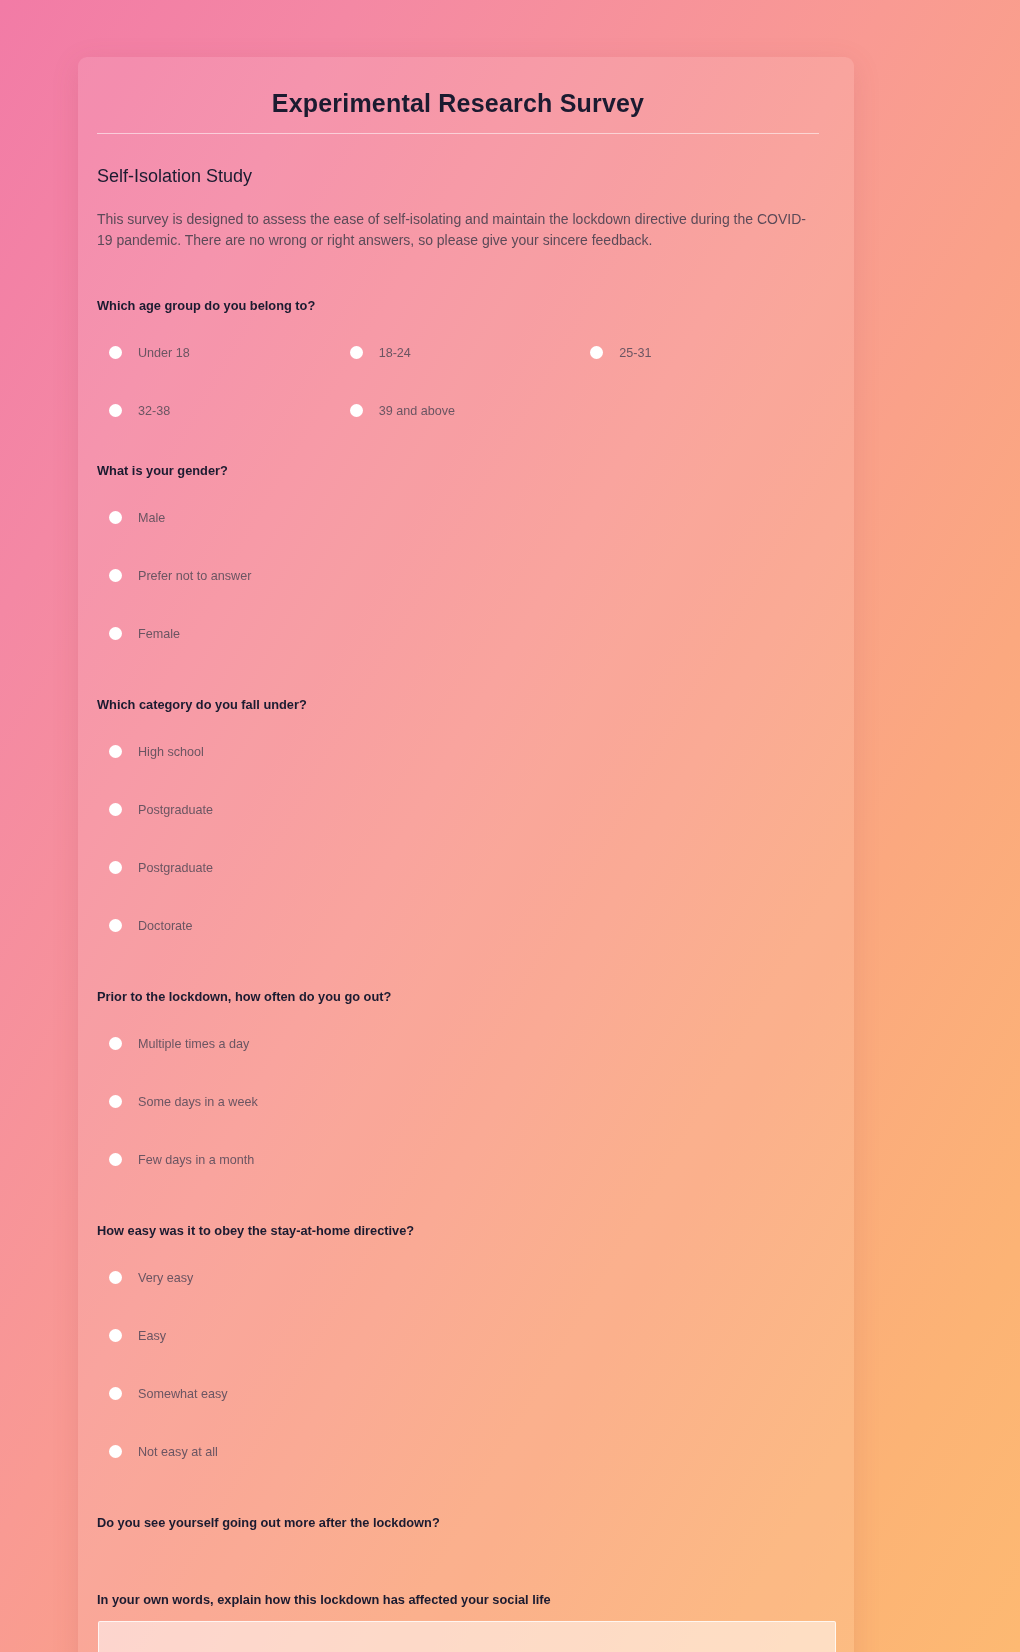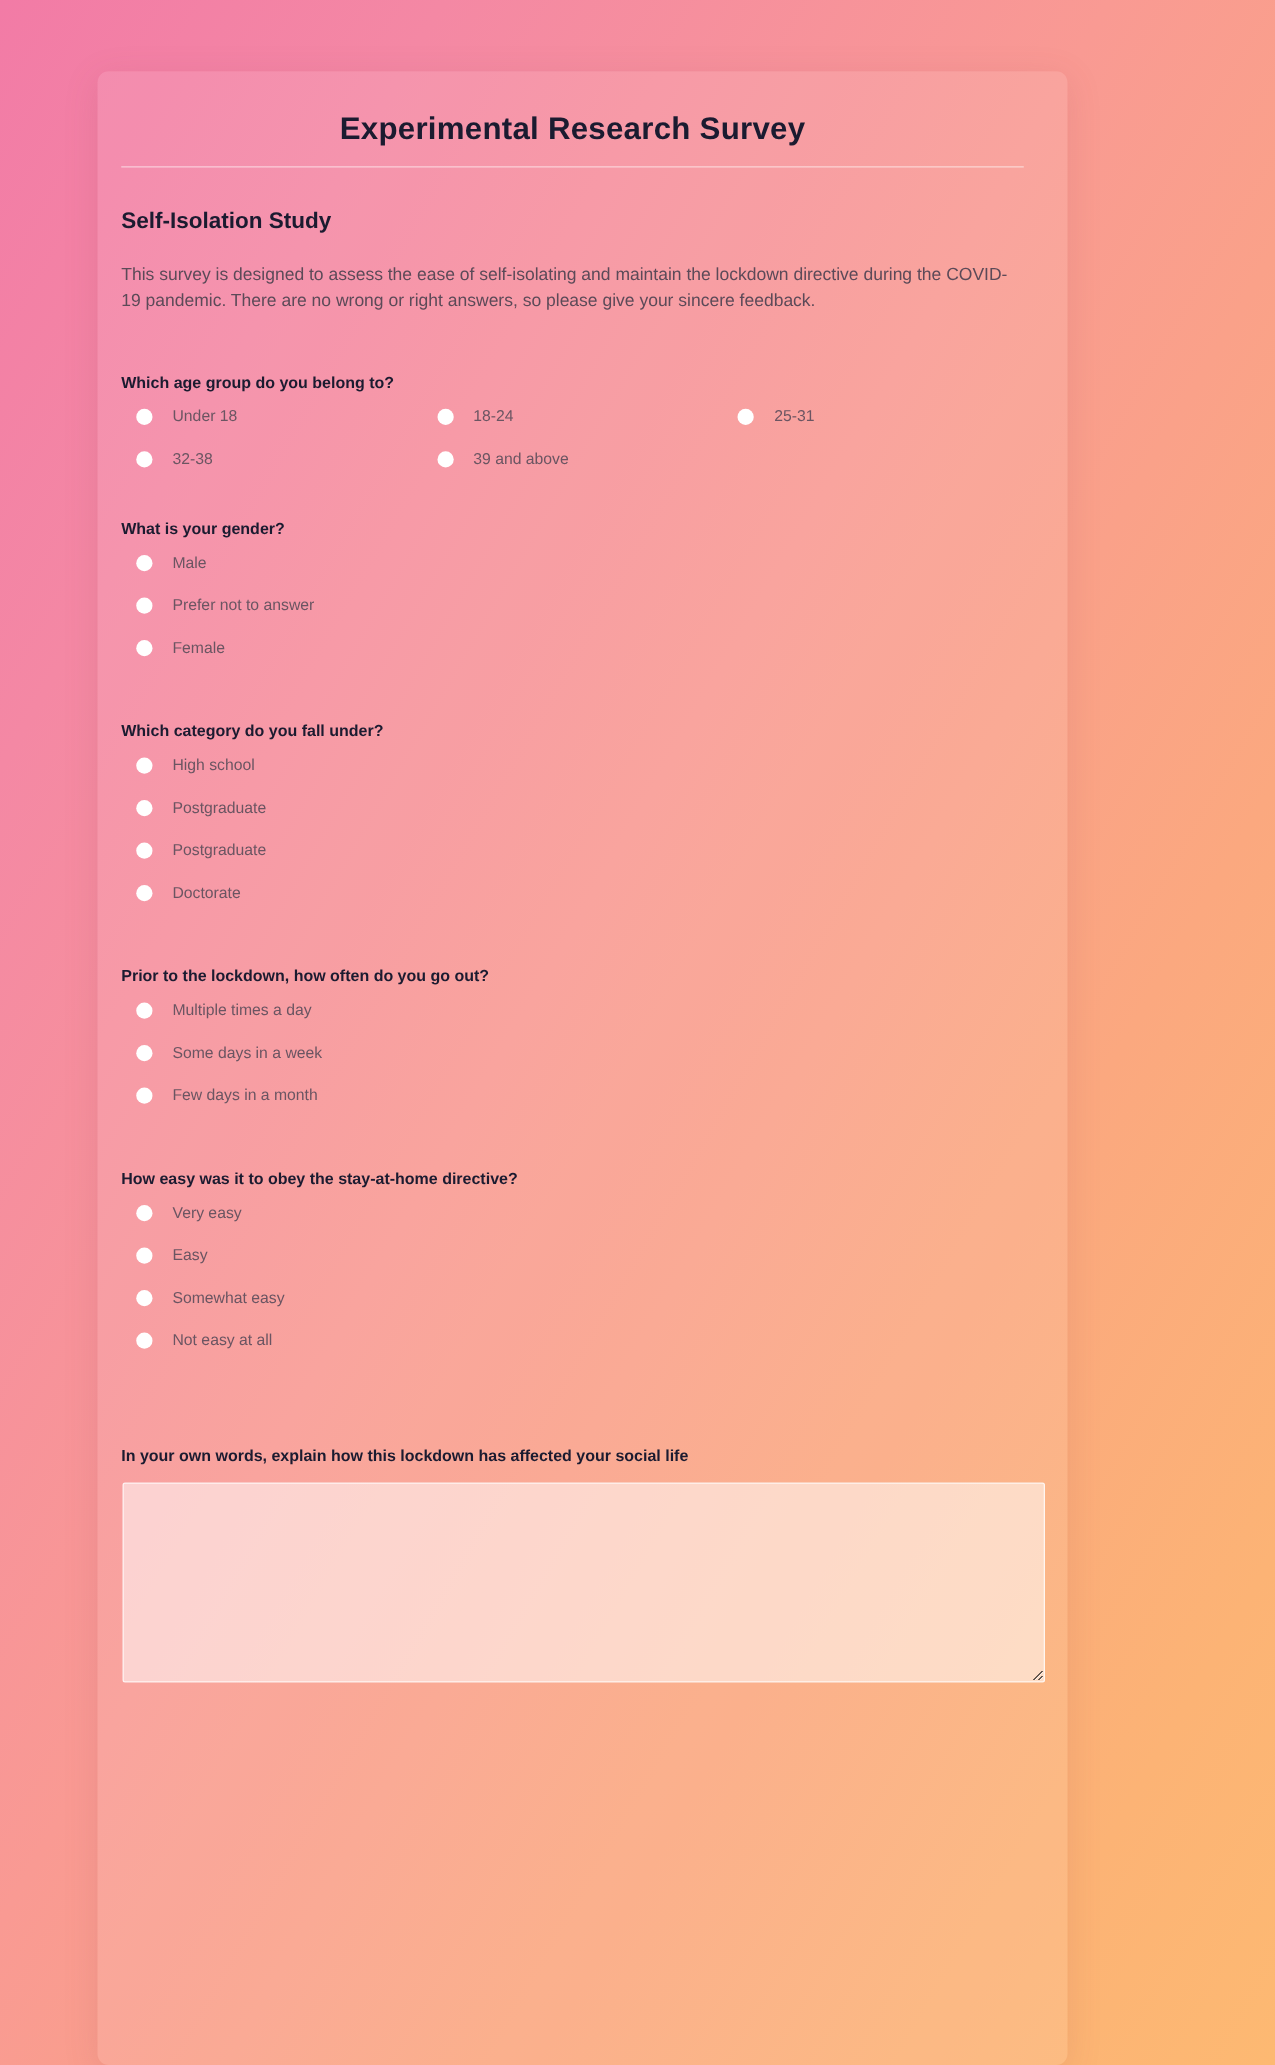--- a/index.html
+++ b/index.html
@@ -36,21 +36,21 @@
     padding-bottom: 15px;
     margin: 6px 0 0 0;
   }
   .title-rule {
     height: 1px;
     background: rgba(255, 255, 255, 0.55);
     margin: 0 0 32px 0;
   }
   .subtitle {
     font-size: 18px;
-    font-weight: bold;
+    font-weight: normal;
     color: #1b1b30;
     margin: 0 0 22px 0;
     padding-left: 0;
   }
   .intro {
     font-size: 14px;
     line-height: 1.52;
     color: #5c4a58;
     max-width: 715px;
     margin: 0 0 46px 0;
@@ -63,24 +63,25 @@
     margin-bottom: 9px;
   }
   .opts { display: flex; flex-direction: column; }
   .opts.grid3 {
     display: grid;
     grid-template-columns: repeat(3, 1fr);
     row-gap: 11px;
   }
   .opt {
     display: flex;
-    align-items: center;
+    align-items: flex-start;
     height: 23px;
     margin-bottom: 11px;
     cursor: pointer;
+    margin-top: 24px;
   }
   .opts.grid3 .opt { margin-bottom: 0; }
   .radio {
     width: 13px;
     height: 13px;
     border-radius: 50%;
     background: #ffffff;
     flex: 0 0 13px;
     margin-left: 12px;
     margin-right: 16px;
@@ -217,20 +218,21 @@
               <span class="radio"></span>
               <span class="opt-label">Somewhat easy</span>
             </label>
             <label class="opt">
               <span class="radio"></span>
               <span class="opt-label">Not easy at all</span>
             </label>
           </div>
         </div>
         <div class="q-block">
+          <div class="q-label">Do you see yourself going out more after the lockdown?</div>
         </div>
       </div>
 
     <div class="spacer-lg"></div>
 
     <div class="q-block free">
       <div class="q-label">In your own words, explain how this lockdown has affected your social life</div>
       <textarea class="textarea" placeholder="" style=""></textarea>
     </div>
 

